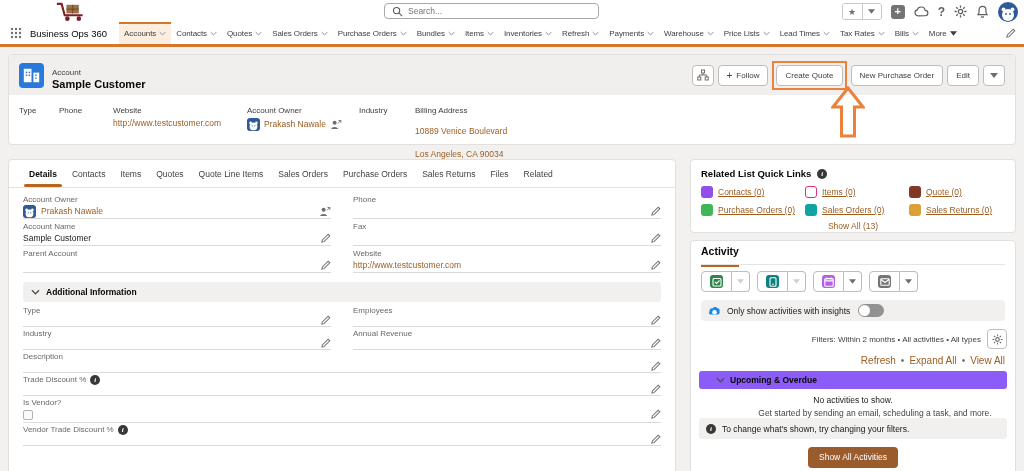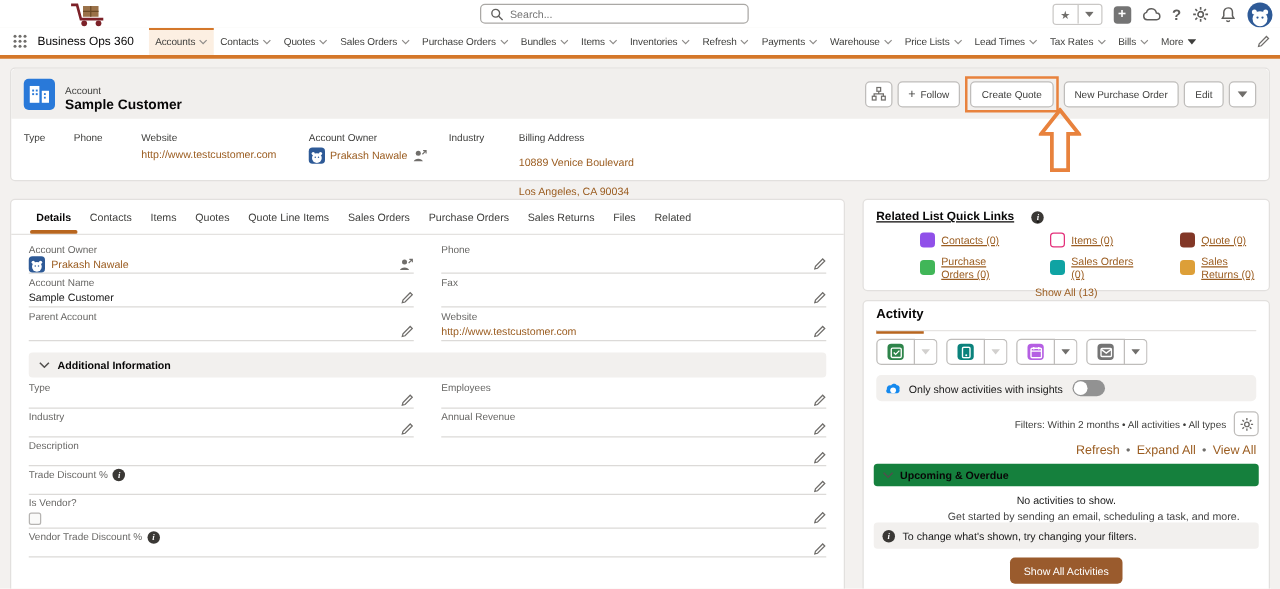--- a/index.html
+++ b/index.html
@@ -66,23 +66,23 @@
   .sp { flex:1; }
   .pencil { color:#706e6b; flex:none; cursor:pointer; }
   .chowner { color:#706e6b; flex:none; cursor:pointer; }
   .section-bar { margin:7px 0 4px; background:#f2f0ee; border-radius:3px; height:20px; display:flex; align-items:center; gap:6px; padding:0 8px; font-size:8.5px; font-weight:bold; color:#080707; cursor:pointer; }
   .chev { color:#514f4d; flex:none; }
   .cbx { width:10px; height:10px; border:1px solid #b6b4b2; border-radius:2px; background:#fafaf9; flex:none; cursor:pointer; }
   .info-dot { width:10px; height:10px; border-radius:50%; background:#3a3835; color:#fff; font-size:7px; line-height:10px; text-align:center; font-weight:bold; font-family:"Liberation Serif",serif; font-style:italic; flex:none; display:inline-block; }
 
   
   .card-related { position:absolute; left:690px; top:159px; width:326px; height:74px; background:#fff; border:1px solid #e2e0de; border-radius:4px; padding:8px 10px; }
-  .rl-title { font-size:9.5px; font-weight:bold; color:#080707; display:flex; align-items:center; gap:14px;text-decoration:underline; }
+  .rl-title { font-size:9.5px; font-weight:bold; color:#080707; display:flex; align-items:center; gap:6px; }
   .rl-grid { display:grid; grid-template-columns:104px 104px 1fr; row-gap:6px; margin-top:7px; }
-  .rl-item { display:flex; align-items:center; gap:5px; font-size:8.5px; cursor:pointer;margin-left:35px; }
+  .rl-item { display:flex; align-items:center; gap:5px; font-size:8.5px; cursor:pointer; }
   .rl-ic { width:12px; height:12px; border-radius:3px; flex:none; display:inline-block; }
   .rl-item a { color:#9b5d21; text-decoration:underline; }
   .rl-showall { text-align:center; margin-top:5px; font-size:8.5px; }
 
   
   .card-activity { position:absolute; left:690px; top:240px; width:326px; height:236px; background:#fff; border:1px solid #e2e0de; border-radius:4px; }
   .act-tab { position:absolute; top:4px; left:10px; font-size:10.5px; font-weight:bold; color:#080707; padding-bottom:7px; border-bottom:3px solid #b8661f; cursor:pointer; }
   .act-sep { position:absolute; top:23px; left:10px; right:10px; height:1px; background:#e6e4e2; }
   .composer { position:absolute; top:30px; left:10px; display:flex; gap:7px; }
   .cgrp { display:flex; }
@@ -91,21 +91,21 @@
   .cbtn.car { width:18px; border-radius:0 4px 4px 0; border-left:0; color:#706e6b; }
   .cbtn.car.disabled { color:#d2d0ce; }
   .cicon { width:13px; height:13px; border-radius:3px; display:flex; align-items:center; justify-content:center; }
   .insights { position:absolute; top:59px; left:10px; right:10px; height:21px; background:#f2f0ee; border-radius:4px; display:flex; align-items:center; gap:6px; padding:0 7px; font-size:8.5px; color:#181818; }
   .toggle { margin-left:2px; width:26px; height:13px; border-radius:7px; background:#929292; position:relative; cursor:pointer; flex:none; }
   .toggle::after { content:""; position:absolute; left:1px; top:1px; width:11px; height:11px; border-radius:50%; background:#fff; }
   .filters-row { position:absolute; top:88px; left:10px; right:8px; display:flex; justify-content:flex-end; align-items:center; gap:6px; font-size:8px; color:#3e3e3c; }
   .filter-btn { width:20px; height:20px; border:1px solid #bfbdbb; border-radius:4px; background:#fff; display:flex; align-items:center; justify-content:center; color:#706e6b; cursor:pointer; }
   .links-row { position:absolute; top:114px; right:10px; display:flex; align-items:center; gap:5px; font-size:10px; }
   .dot { color:#706e6b; }
-  .sec2 { position:absolute; top:130px; left:8px; right:8px; height:18px; background:#15803d; border-radius:3px; display:flex; align-items:center; gap:5px; padding:0 7px; font-size:8.5px; font-weight:bold; color:#080707; cursor:pointer; }
+  .sec2 { position:absolute; top:130px; left:8px; right:8px; height:18px; background:#8b5cf6; border-radius:3px; display:flex; align-items:center; gap:5px; padding:0 17px; font-size:8.5px; font-weight:bold; color:#080707; cursor:pointer; }
   .empty { position:absolute; top:153px; left:0; right:0; text-align:center; font-size:8.5px; color:#181818; line-height:1.5; }
   .empty .sub { color:#444;padding-left:44px; }
   .tip { position:absolute; top:177px; left:8px; right:8px; height:21px; background:#f2f0ee; border-radius:3px; display:flex; align-items:center; gap:6px; padding:0 7px; font-size:8.5px; color:#181818; }
   .showall-wrap { position:absolute; top:205px; left:0; right:0; text-align:center; }
   .showall-btn { background:#9a5b2d; color:#fff; border:0; border-radius:4px; height:21px; padding:0 11px; font-size:8.5px; cursor:pointer; font-family:"Liberation Sans",sans-serif; }
 </style>
 </head>
 <body>
 
 <svg width="0" height="0" style="position:absolute">

